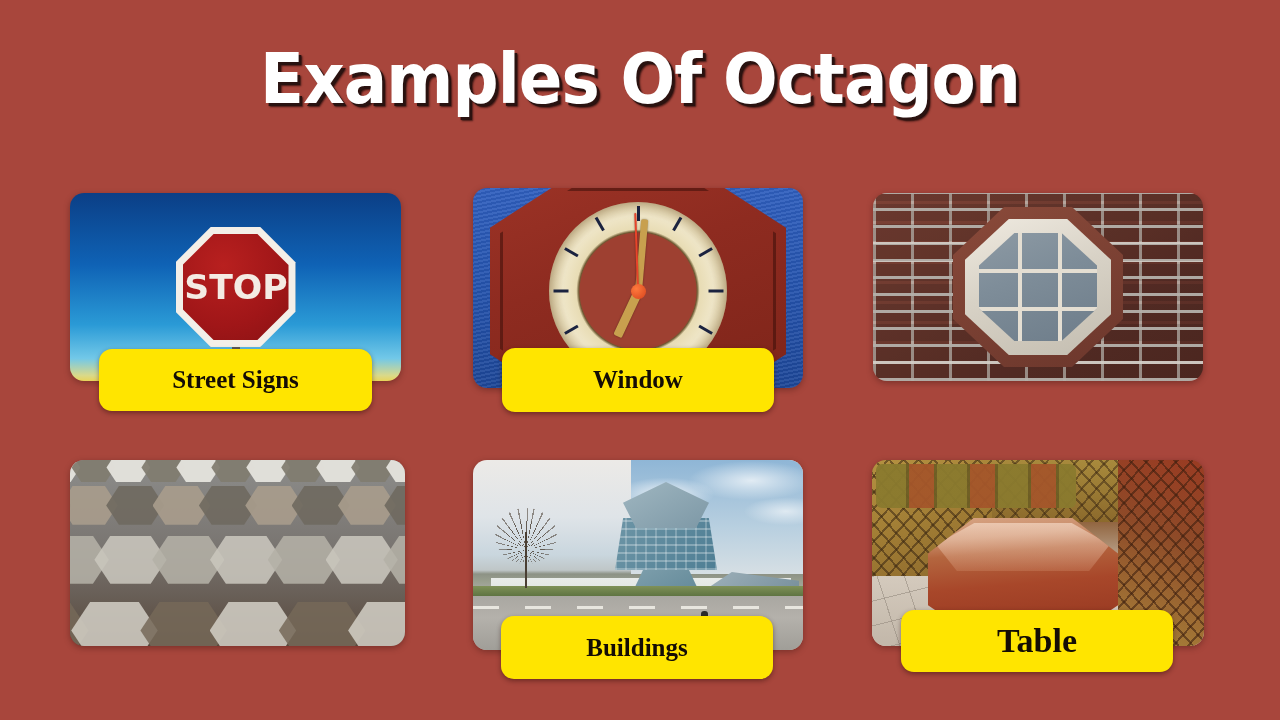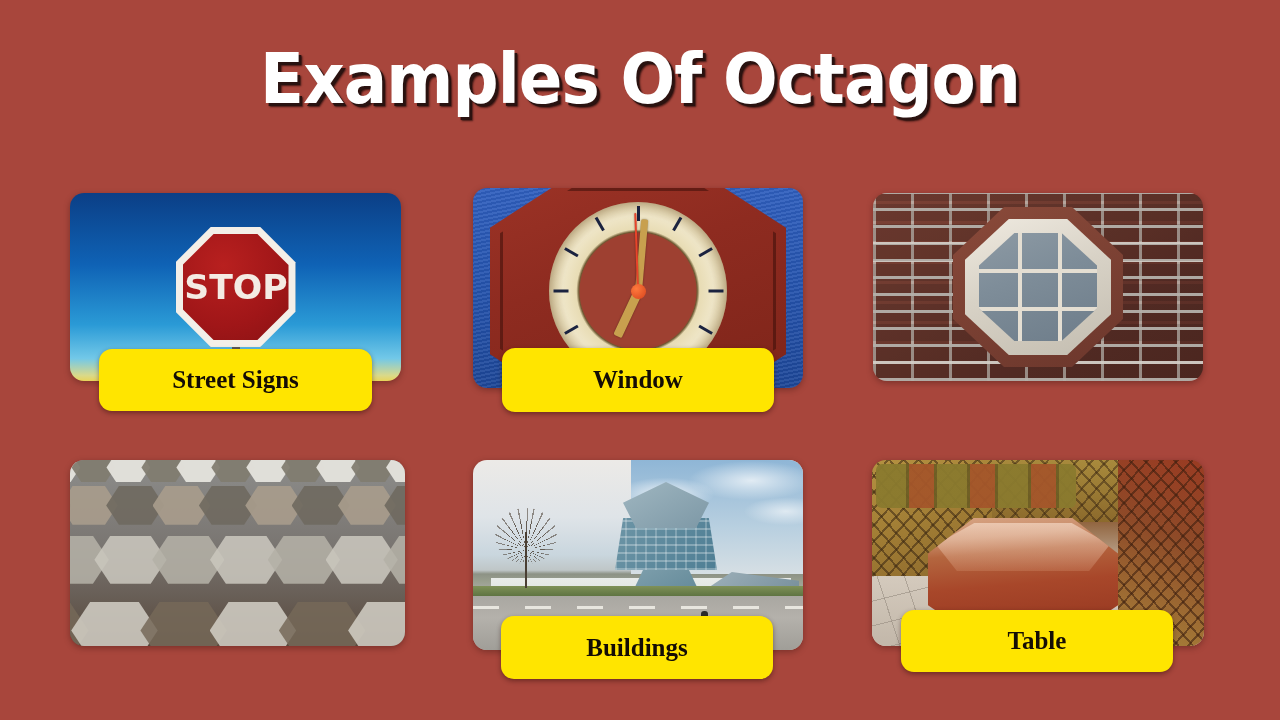--- a/index.html
+++ b/index.html
@@ -436,21 +436,21 @@
   }
   .floor-tile {
     position: absolute;
     left: 0; bottom: 0;
     width: 120px; height: 70px;
     background:
       repeating-linear-gradient(72deg, rgba(150,140,128,0.6) 0 1px, transparent 1px 26px),
       repeating-linear-gradient(-14deg, rgba(150,140,128,0.6) 0 1px, transparent 1px 24px),
       linear-gradient(180deg,#d4cabd,#c2b7a9);
   }
-  #card-table .label { left: 29px; top: 150px; width: 272px; height: 62px; font-size: 25px; }
+  #card-table .label { left: 29px; top: 150px; width: 272px; height: 62px; font-size: 34px; }
 </style>
 </head>
 <body>
 
 <div class="slide">
 
   <h1 class="title">Examples Of Octagon</h1>
 
   <div class="grid">
 

